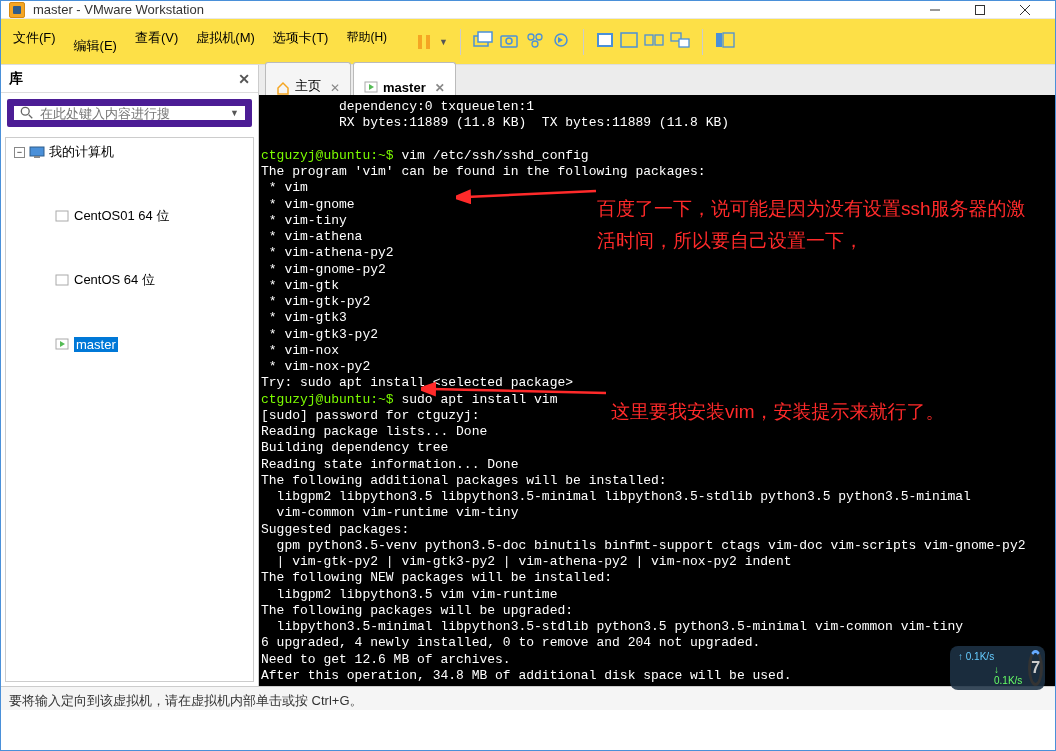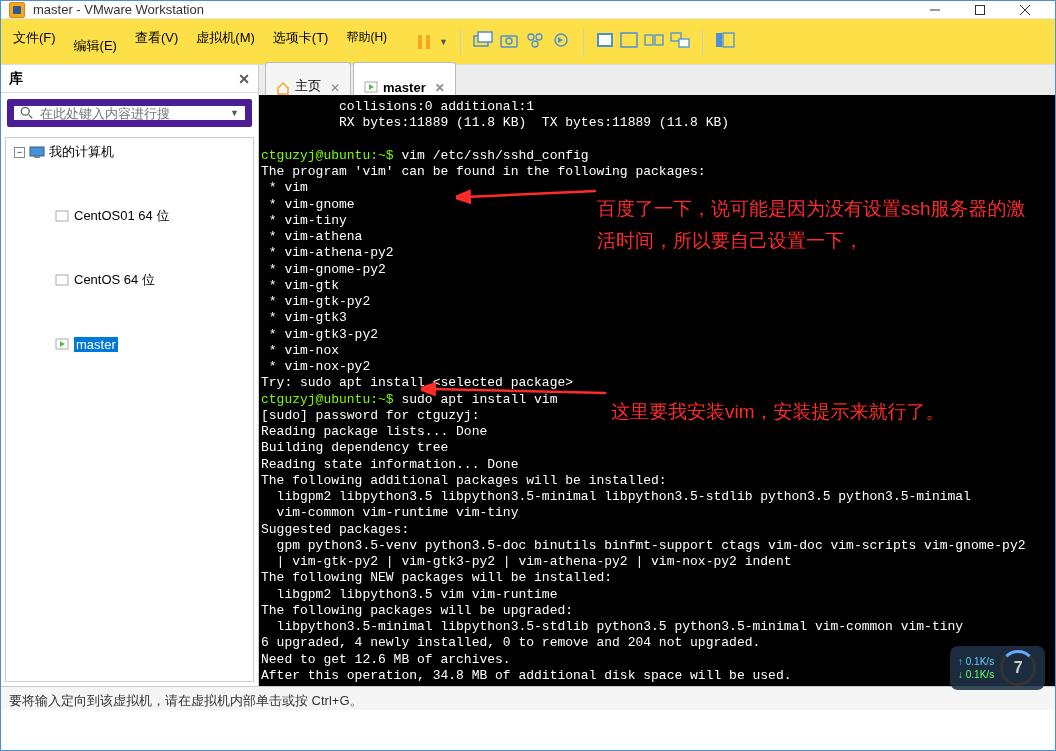--- a/index.html
+++ b/index.html
@@ -34,21 +34,21 @@
 .tab .tx{ color:#888; font-size:12px; margin-left:4px;}
 .console { flex:1; background:#000; color:#e0e0e0; font-family:"Courier New",monospace; font-size:13px; line-height:1.25; padding:4px 0 4px 2px; white-space:pre; overflow:hidden; position:relative;}
 .console .g{ color:#7cfc00;}
 .console .w{ color:#fff;}
 .annot { position:absolute; color:#ff2a2a; font-family:"Microsoft YaHei",sans-serif; font-size:19px; font-weight:500; line-height:1.7; pointer-events:none; white-space:normal;}
 .statusbar { height:24px; background:#f5f5f5; border-top:1px solid #ccc; display:flex; align-items:flex-end; padding:0 8px; font-size:13px; color:#333;}
 .netwidget { position:absolute; right:10px; bottom:60px; width:95px; height:44px; background:rgba(30,50,70,0.88); border-radius:8px; color:#fff; font-size:11px; display:flex; align-items:center; padding:19px 8px; gap:6px;}
 .netwidget .cir{ width:36px; height:36px; border:3px solid #333; border-top-color:#66aaff; border-radius:50%; display:flex; align-items:center; justify-content:center; font-size:16px; font-weight:bold; color:#ccc;}
 .netwidget .sp{ display:flex; flex-direction:column; gap:2px; font-size:10px;}
 .netwidget .up{ color:#6cf;}
-.netwidget .dn{ color:#6f6;}
+.netwidget .dn{ color:#6f6;margin-left:36px;}
 .arrow-svg{ position:absolute; pointer-events:none;}
 </style>
 </head>
 <body>
 
 <div class="titlebar">
   <span class="icon"></span>
   <span class="title">master - VMware Workstation</span>
   <div class="winbtns">
     <div class="winbtn">
@@ -195,21 +195,21 @@
       <div class="tab active">
         <span class="ticon"><svg width="14" height="12">
               <rect x="1" y="1" width="12" height="10" fill="#fff" stroke="#aaa"></rect>
               <path d="M5 3 L5 9 L10 6 Z" fill="#5b5"></path>
             </svg></span>
         <span>master</span>
         <span class="tx">✕</span>
       </div>
     </div>
 
-    <div class="console" id="console"><span class="w">          collisions:0 additional:1</span>
+    <div class="console" id="console"><span class="w">          dependency:0 txqueuelen:1</span>
 <span class="w">          RX bytes:11889 (11.8 KB)  TX bytes:11889 (11.8 KB)</span>
 <span class="w"></span>
 <span class="g">ctguzyj@ubuntu:~$</span><span class="w"> vim /etc/ssh/sshd_config</span>
 <span class="w">The program 'vim' can be found in the following packages:</span>
 <span class="w"> * vim</span>
 <span class="w"> * vim-gnome</span>
 <span class="w"> * vim-tiny</span>
 <span class="w"> * vim-athena</span>
 <span class="w"> * vim-athena-py2</span>
 <span class="w"> * vim-gnome-py2</span>

